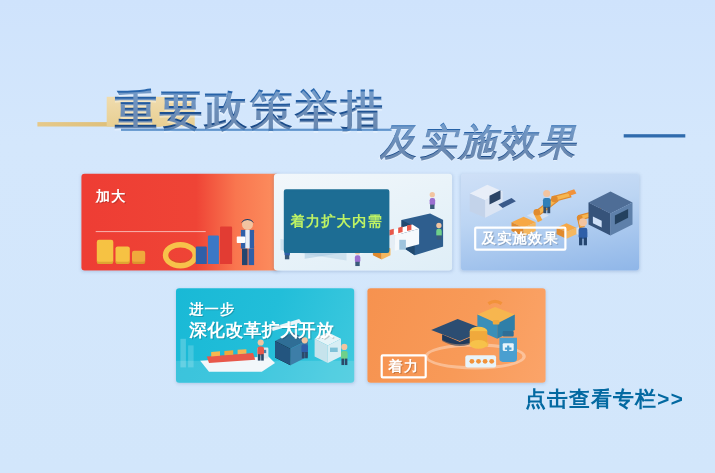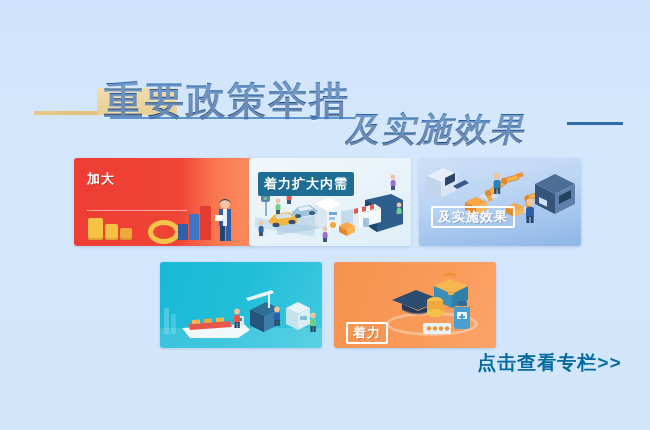--- a/index.html
+++ b/index.html
@@ -72,21 +72,21 @@
   .bar{position:absolute;border-radius:1px 1px 0 0;z-index:3;}
   .donut{position:absolute;border-radius:50%;border:5px solid #f7c24a;z-index:3;
     box-shadow:inset 0 -1px 0 rgba(170,105,20,.4);}
   .person{position:absolute;z-index:4;}
 
   
   #card-demand{left:249px;top:158px;width:162px;height:88px;
     background:linear-gradient(160deg,#f2f7fb 0%,#e9f3f9 45%,#dfeef7 100%);}
   #demand-title{position:absolute;left:9px;top:14px;z-index:8;
     background:#1d6d94;border:2px solid #1d6d94;border-radius:2px;
-    padding:1px 4px;font-size:13px;font-weight:bold;color:#ffffff;
+    padding:18px 4px;font-size:13px;font-weight:bold;color:#bef264;
     font-family:"Liberation Sans","DejaVu Sans",sans-serif;letter-spacing:1px;}
   .iso{position:absolute;z-index:3;}
   .road{position:absolute;background:#9fc4dd;z-index:2;}
 
   
   #card-industry{left:419px;top:158px;width:162px;height:88px;
     background:linear-gradient(170deg,#cfe0f7 0%,#bcd5f3 40%,#8fb6e8 100%);}
   #industry-l1{position:absolute;left:12px;top:48px;z-index:8;}
   #industry-l2{position:absolute;left:12px;top:66px;z-index:8;}
   .machine{position:absolute;z-index:3;}
@@ -408,20 +408,24 @@
       </svg>
   </div>
   <div class="ship" style="left:148px;top:50px;">
     <svg width="10" height="20" viewBox="0 0 10 20">
         <circle cx="5" cy="3.4" r="2.8" fill="#f2c4a0"></circle>
         <rect x="2" y="7" width="6" height="8" rx="2" fill="#6fd08a"></rect>
         <rect x="2.4" y="14" width="2.4" height="6" fill="#2b4a6a"></rect>
         <rect x="5.4" y="14" width="2.4" height="6" fill="#2b4a6a"></rect>
       </svg>
   </div>
+  <div class="card-text ct-shadow">
+    <div class="ct-small">进一步</div>
+    <div class="ct-big" style="margin-top:4px;">深化改革扩大开放</div>
+  </div>
 </div>
 
 <div class="card" id="card-welfare">
 
   <div class="cap" style="left:52px;top:50px;width:86px;height:18px;border-radius:50%;
               border:3px solid rgba(255,255,255,.35);"></div>
 
   <div class="cap" style="left:96px;top:10px;">
     <svg width="44" height="40" viewBox="0 0 44 40">
       <path d="M14 4 q6 -4 12 0" stroke="#f2923a" stroke-width="3" fill="none"></path>

